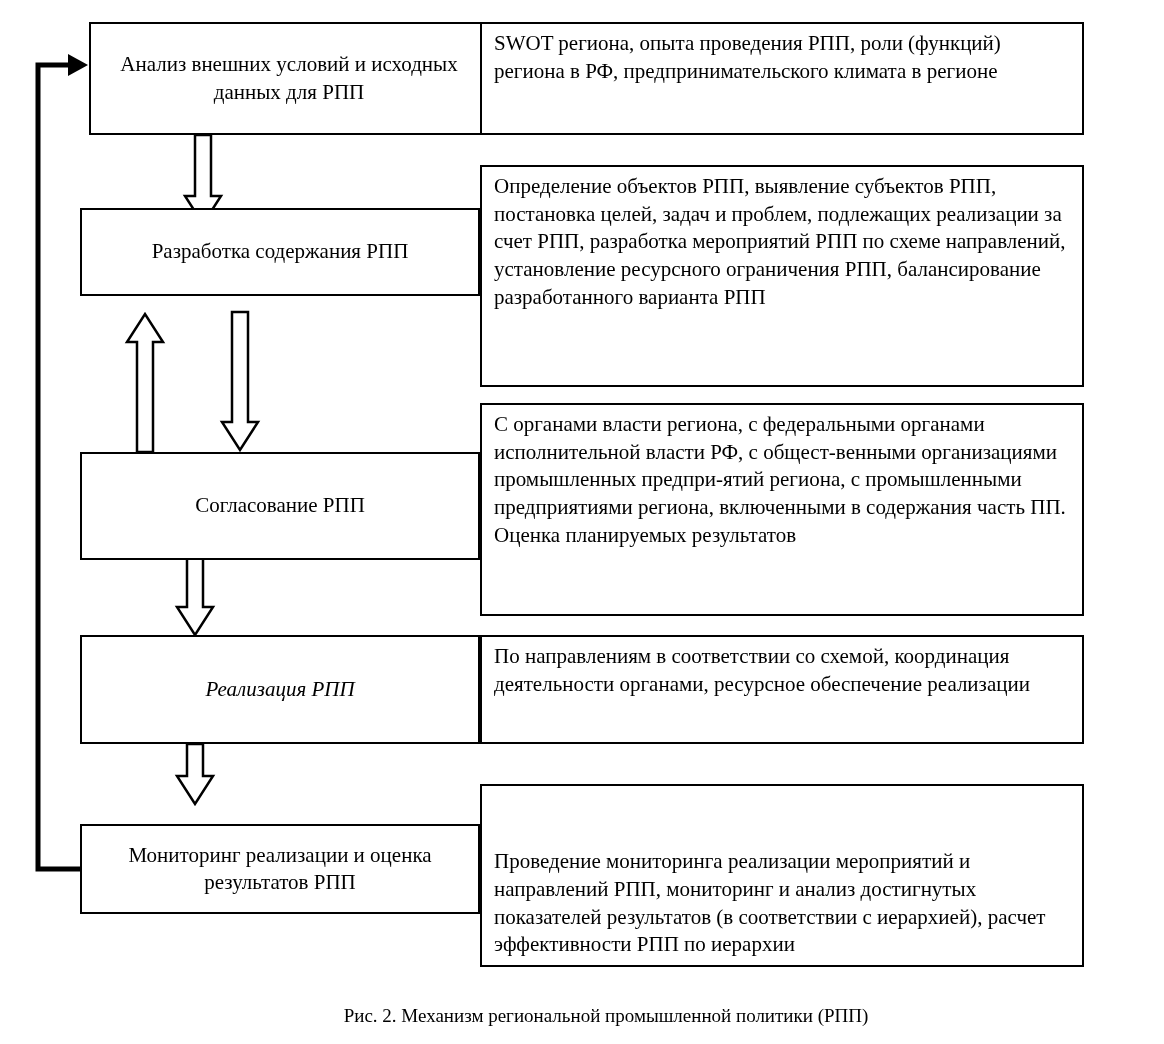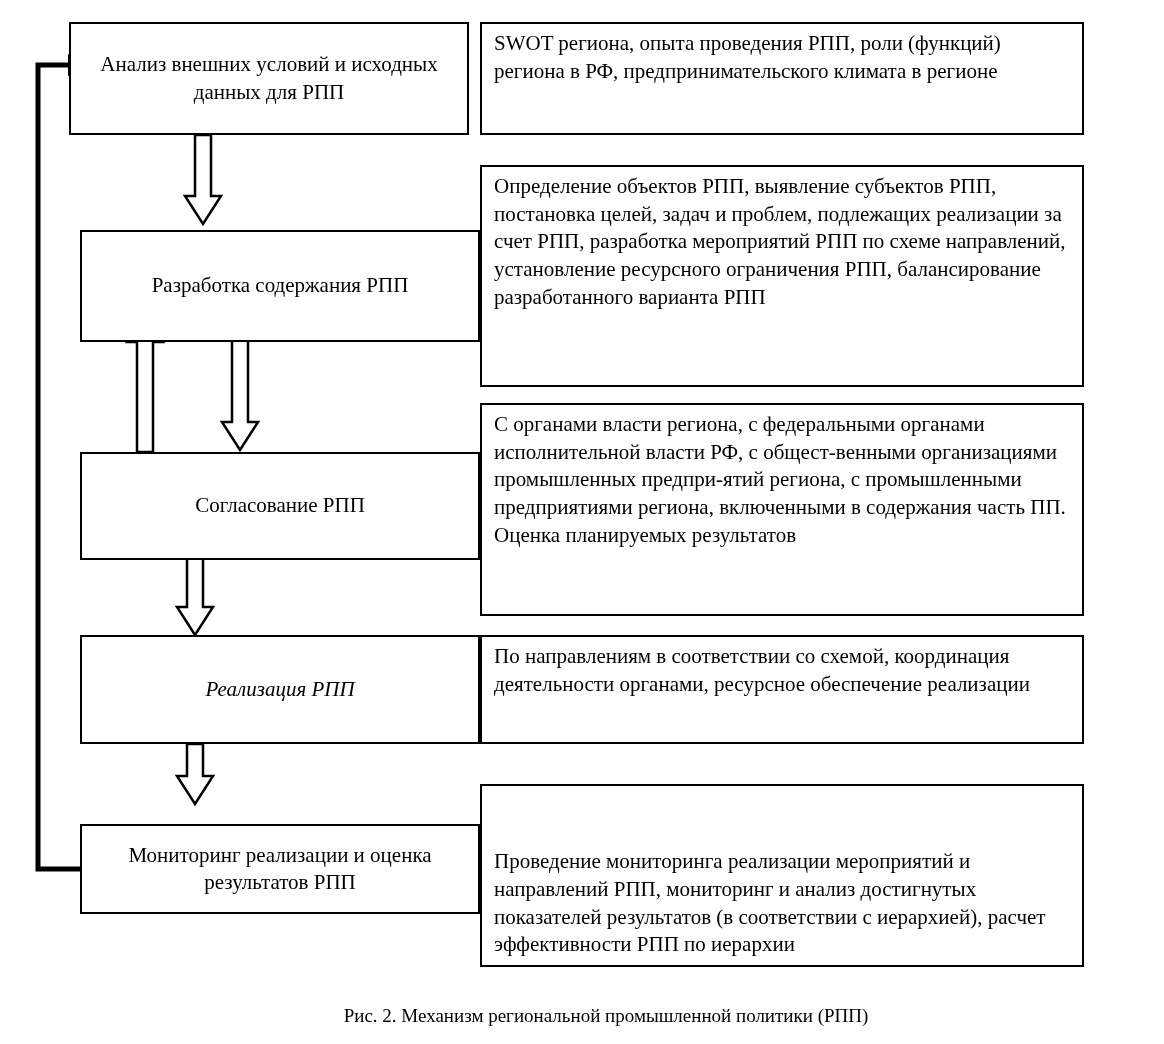--- a/index.html
+++ b/index.html
@@ -108,28 +108,28 @@
 
     <g>
       <path d="M 187 540 L 187 607 L 177 607 L 195 635 L 213 607 L 203 607 L 203 540 Z" fill="#ffffff" stroke="#000000" stroke-width="2.5"></path>
     </g>
 
     <g>
       <path d="M 187 744 L 187 776 L 177 776 L 195 804 L 213 776 L 203 776 L 203 744 Z" fill="#ffffff" stroke="#000000" stroke-width="2.5"></path>
     </g>
   </svg>
 
-  <div class="box" style="left:69px; top:22px; width:400px; height:113px;">
+  <div class="box" style="left:89px; top:22px; width:400px; height:113px;">
     <span class="stage-label">Анализ внешних условий и исходных данных для РПП</span>
   </div>
   <div class="desc" style="left:480px; top:22px; width:604px; height:113px;">
     <span class="desc-text">SWOT региона, опыта проведения РПП, роли (функций) региона в РФ, предпринимательского климата в регионе</span>
   </div>
 
-  <div class="box" style="left:80px; top:230px; width:400px; height:112px;">
+  <div class="box" style="left:80px; top:208px; width:400px; height:88px;">
     <span class="stage-label">Разработка содержания РПП</span>
   </div>
   <div class="desc" style="left:480px; top:165px; width:604px; height:222px;">
     <span class="desc-text">Определение объектов РПП, выявление субъектов РПП, постановка целей, задач и проблем, подлежащих реализации за счет РПП, разработка мероприятий РПП по схеме направлений, установление ресурсного ограничения РПП, балансирование разработанного варианта РПП</span>
   </div>
 
   <div class="box" style="left:80px; top:452px; width:400px; height:108px;">
     <span class="stage-label">Согласование РПП</span>
   </div>
   <div class="desc" style="left:480px; top:403px; width:604px; height:213px;">

